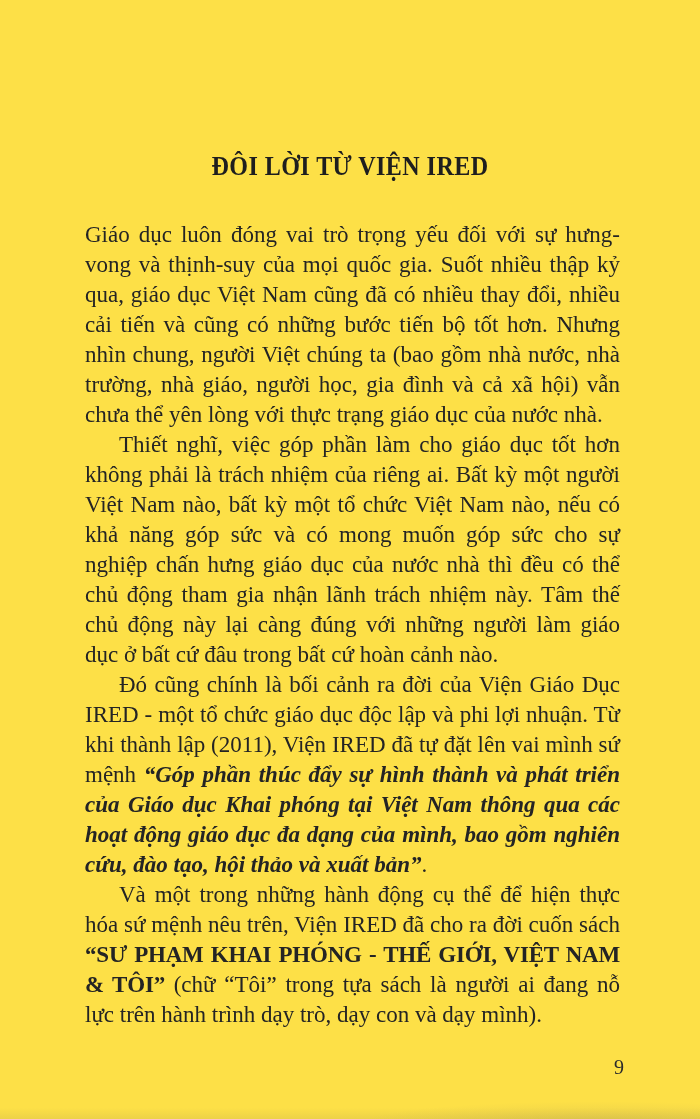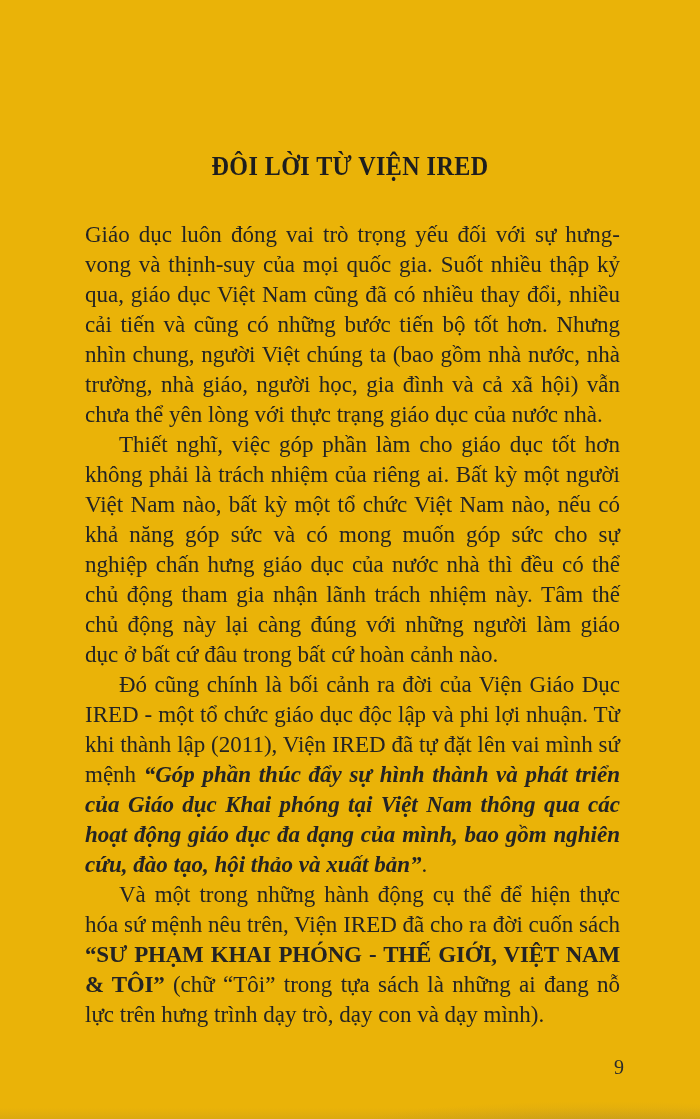--- a/index.html
+++ b/index.html
@@ -4,21 +4,21 @@
 <style>
   html, body {
     margin: 0;
     padding: 0;
     background: #ffffff;
   }
   .page {
     position: relative;
     width: 700px;
     height: 1119px;
-    background: #eab308;
+    background: #fde047;
     overflow: hidden;
     font-family: "Liberation Serif", serif;
     color: #232323;
   }
   .title {
     margin: 0;
     padding-top: 150px;
     text-align: center;
     font-size: 28px;
     line-height: 32px;
@@ -76,20 +76,20 @@
 </head>
 <body>
 
 <div class="page">
   <h1 class="title">ĐÔI LỜI TỪ VIỆN IRED</h1>
 
   <div class="body">
       <p class="para"><span class="seg-normal">Giáo dục luôn đóng vai trò trọng yếu đối với sự hưng-vong và thịnh-suy của mọi quốc gia. Suốt nhiều thập kỷ qua, giáo dục Việt Nam cũng đã có nhiều thay đổi, nhiều cải tiến và cũng có những bước tiến bộ tốt hơn. Nhưng nhìn chung, người Việt chúng ta (bao gồm nhà nước, nhà trường, nhà giáo, người học, gia đình và cả xã hội) vẫn chưa thể yên lòng với thực trạng giáo dục của nước nhà.</span></p>
       <p class="para indent"><span class="seg-normal">Thiết nghĩ, việc góp phần làm cho giáo dục tốt hơn không phải là trách nhiệm của riêng ai. Bất kỳ một người Việt Nam nào, bất kỳ một tổ chức Việt Nam nào, nếu có khả năng góp sức và có mong muốn góp sức cho sự nghiệp chấn hưng giáo dục của nước nhà thì đều có thể chủ động tham gia nhận lãnh trách nhiệm này. Tâm thế chủ động này lại càng đúng với những người làm giáo dục ở bất cứ đâu trong bất cứ hoàn cảnh nào.</span></p>
       <p class="para indent"><span class="seg-normal">Đó cũng chính là bối cảnh ra đời của Viện Giáo Dục IRED - một tổ chức giáo dục độc lập và phi lợi nhuận. Từ khi thành lập (2011), Viện IRED đã tự đặt lên vai mình sứ mệnh </span><span class="seg-italic">“Góp phần thúc đẩy sự hình thành và phát triển của Giáo dục Khai phóng tại Việt Nam thông qua các hoạt động giáo dục đa dạng của mình, bao gồm nghiên cứu, đào tạo, hội thảo và xuất bản”</span><span class="seg-normal">.</span></p>
-      <p class="para indent"><span class="seg-normal">Và một trong những hành động cụ thể để hiện thực hóa sứ mệnh nêu trên, Viện IRED đã cho ra đời cuốn sách </span><span class="seg-bold">“SƯ PHẠM KHAI PHÓNG - THẾ GIỚI, VIỆT NAM &amp; TÔI”</span><span class="seg-normal"> (chữ “Tôi” trong tựa sách là những ai đang nỗ lực trên hưng trình dạy trò, dạy con và dạy mình).</span></p>
+      <p class="para indent"><span class="seg-normal">Và một trong những hành động cụ thể để hiện thực hóa sứ mệnh nêu trên, Viện IRED đã cho ra đời cuốn sách </span><span class="seg-bold">“SƯ PHẠM KHAI PHÓNG - THẾ GIỚI, VIỆT NAM &amp; TÔI”</span><span class="seg-normal"> (chữ “Tôi” trong tựa sách là người ai đang nỗ lực trên hành trình dạy trò, dạy con và dạy mình).</span></p>
     </div>
 
   <div class="page-number">9</div>
 
   <div class="bottom-shadow"></div>
   <div class="bottom-shadow-right"></div>
 </div>
 
 </body></html>

